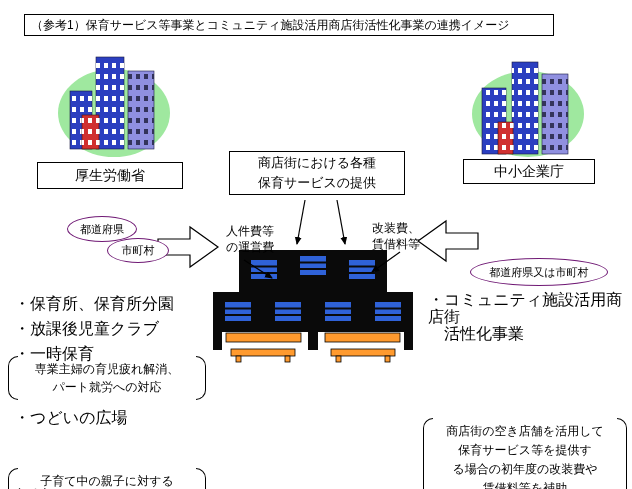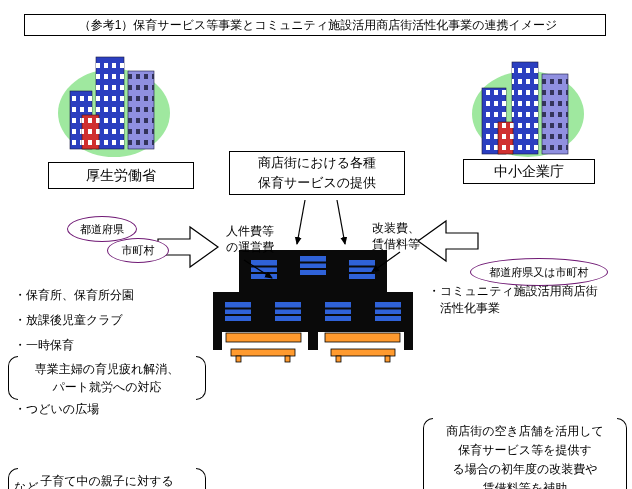--- a/index.html
+++ b/index.html
@@ -4,21 +4,21 @@
 <style>
   html,body{margin:0;padding:0;background:#fff;}
   .stage{position:relative;width:632px;height:489px;background:#fff;overflow:hidden;
          font-family:"Liberation Sans","DejaVu Sans",sans-serif;color:#000;}
   .abs{position:absolute;}
   .box{border:1px solid #000;background:#fff;box-sizing:border-box;}
   .center{display:flex;align-items:center;justify-content:center;text-align:center;}
   .pre{white-space:pre-line;}
   .ellipse{border:1px solid #701a75;border-radius:50%;background:#fff;
            display:flex;align-items:center;justify-content:center;box-sizing:border-box;}
-  .txt{font-size:12px;line-height:17px;}
+  .txt{font-size:16px;line-height:17px;margin-top:8px;}
   .bracket{position:relative;padding:4px 12px;font-size:12px;line-height:18px;white-space:pre-line;box-sizing:border-box;text-align:center;}
   .bracket::before{content:"";position:absolute;left:0;top:0;bottom:0;width:9px;
       border:1px solid #000;border-right:none;border-radius:10px 0 0 10px;}
   .bracket::after{content:"";position:absolute;right:0;top:0;bottom:0;width:9px;
       border:1px solid #000;border-left:none;border-radius:0 10px 10px 0;}
   
   .grass{fill:#9fe89f;}
   .navy{fill:#2b3fc0;stroke:#1a1a40;stroke-width:0.6;}
   .lav{fill:#9090e0;stroke:#1a1a40;stroke-width:0.6;}
   .red{fill:#d03030;stroke:#401010;stroke-width:0.6;}
@@ -28,21 +28,21 @@
   .orange{fill:#ff9a2e;stroke:#000;stroke-width:0.8;}
   .outline-arrow{fill:#fff;stroke:#000;stroke-width:1.2;}
   .flow{stroke:#000;stroke-width:1.2;fill:none;}
   svg{display:block;}
 </style>
 </head>
 <body>
 
 <div class="stage">
 
-  <div class="abs box" style="left:24px;top:14px;width:582px;height:22px;line-height:20px;padding-left:6px;font-size:12px;text-align:center;">（参考1）保育サービス等事業とコミュニティ施設活用商店街活性化事業の連携イメージ</div>
+  <div class="abs box" style="left:24px;top:14px;width:530px;height:22px;line-height:20px;padding-left:6px;font-size:12px;">（参考1）保育サービス等事業とコミュニティ施設活用商店街活性化事業の連携イメージ</div>
 
   <svg class="abs" style="left:54px;top:49px" width="122" height="110" viewBox="0 0 122 110">
     <defs>
       <pattern id="winp" width="8" height="11" patternUnits="userSpaceOnUse">
         <rect x="2" y="3" width="4" height="5" fill="#fff"></rect>
       </pattern>
       <pattern id="winpd" width="8" height="11" patternUnits="userSpaceOnUse">
         <rect x="2" y="3" width="4" height="5" fill="#33335a"></rect>
       </pattern>
     </defs>
@@ -78,21 +78,21 @@
     <g>
       <rect x="74" y="20" width="26" height="80" class="lav"></rect>
       <rect x="74" y="20" width="26" height="80" fill="url(#winpd)"></rect>
     </g>
     <g>
       <rect x="30" y="68" width="15" height="32" class="red"></rect>
       <rect x="30" y="68" width="15" height="32" fill="url(#winp)"></rect>
     </g>
   </svg>
 
-  <div class="abs box center" style="left:48px;top:162px;width:146px;height:27px;font-size:14px;">厚生労働省</div>
+  <div class="abs box center" style="left:37px;top:162px;width:146px;height:27px;font-size:14px;">厚生労働省</div>
   <div class="abs box center" style="left:463px;top:159px;width:132px;height:25px;font-size:14px;">中小企業庁</div>
 
   <div class="abs box center pre" style="left:229px;top:151px;width:176px;height:44px;font-size:13px;line-height:20px;">商店街における各種
 保育サービスの提供</div>
 
   <svg class="abs" style="left:213px;top:247px" width="200" height="116" viewBox="0 0 200 116">
     <defs>
       <g id="shopwin">
         <rect width="26" height="19" class="win"></rect>
         <line x1="0" y1="6.5" x2="26" y2="6.5" class="winline"></line>

